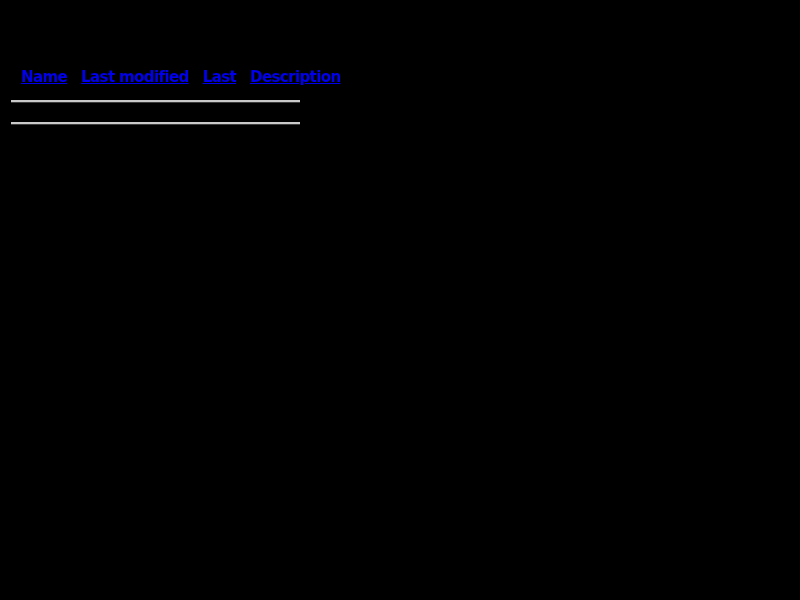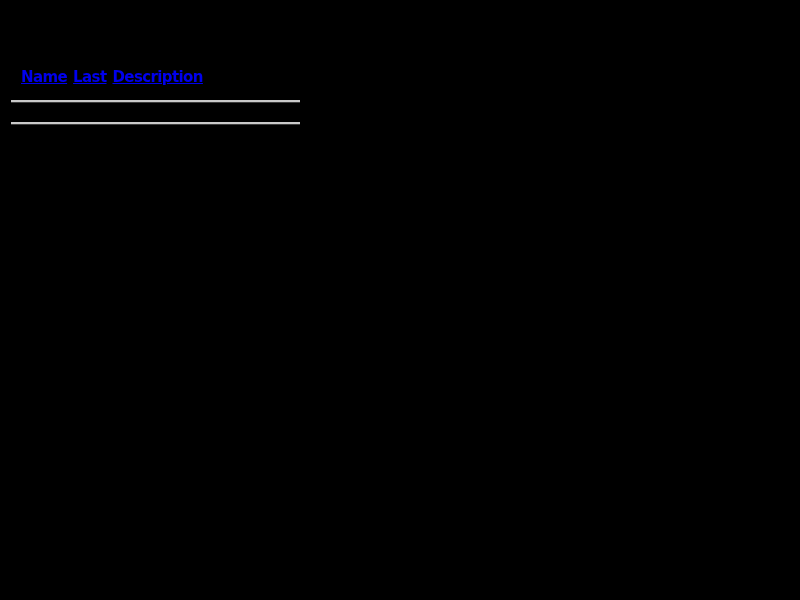--- a/index.html
+++ b/index.html
@@ -22,21 +22,21 @@
   }
   .page {
     position: absolute;
     inset: 0;
   }
   .header-row {
     position: absolute;
     left: 21px;
     top: 68px;
     display: flex;
-    gap: 6px;
+    gap: 14px;
     white-space: nowrap;
     font-weight: bold;
     font-size: 15px;
     letter-spacing: -0.6px;
     line-height: normal;
   }
   .col-link {
     color: var(--link);
     text-decoration: underline;
     cursor: pointer;
@@ -52,20 +52,21 @@
   .rule-top { top: 100px; }
   .rule-bottom { top: 122px; }
 </style>
 </head>
 <body>
 
 <div class="page">
 
   <div class="header-row">
     <a href="#" class="col-link">Name</a>
+    <a href="#" class="col-link">Last modified</a>
     <a href="#" class="col-link">Last</a>
     <a href="#" class="col-link">Description</a>
   </div>
 
   <div class="rule rule-top"></div>
 
   <div class="rule rule-bottom"></div>
 
 </div>
 

